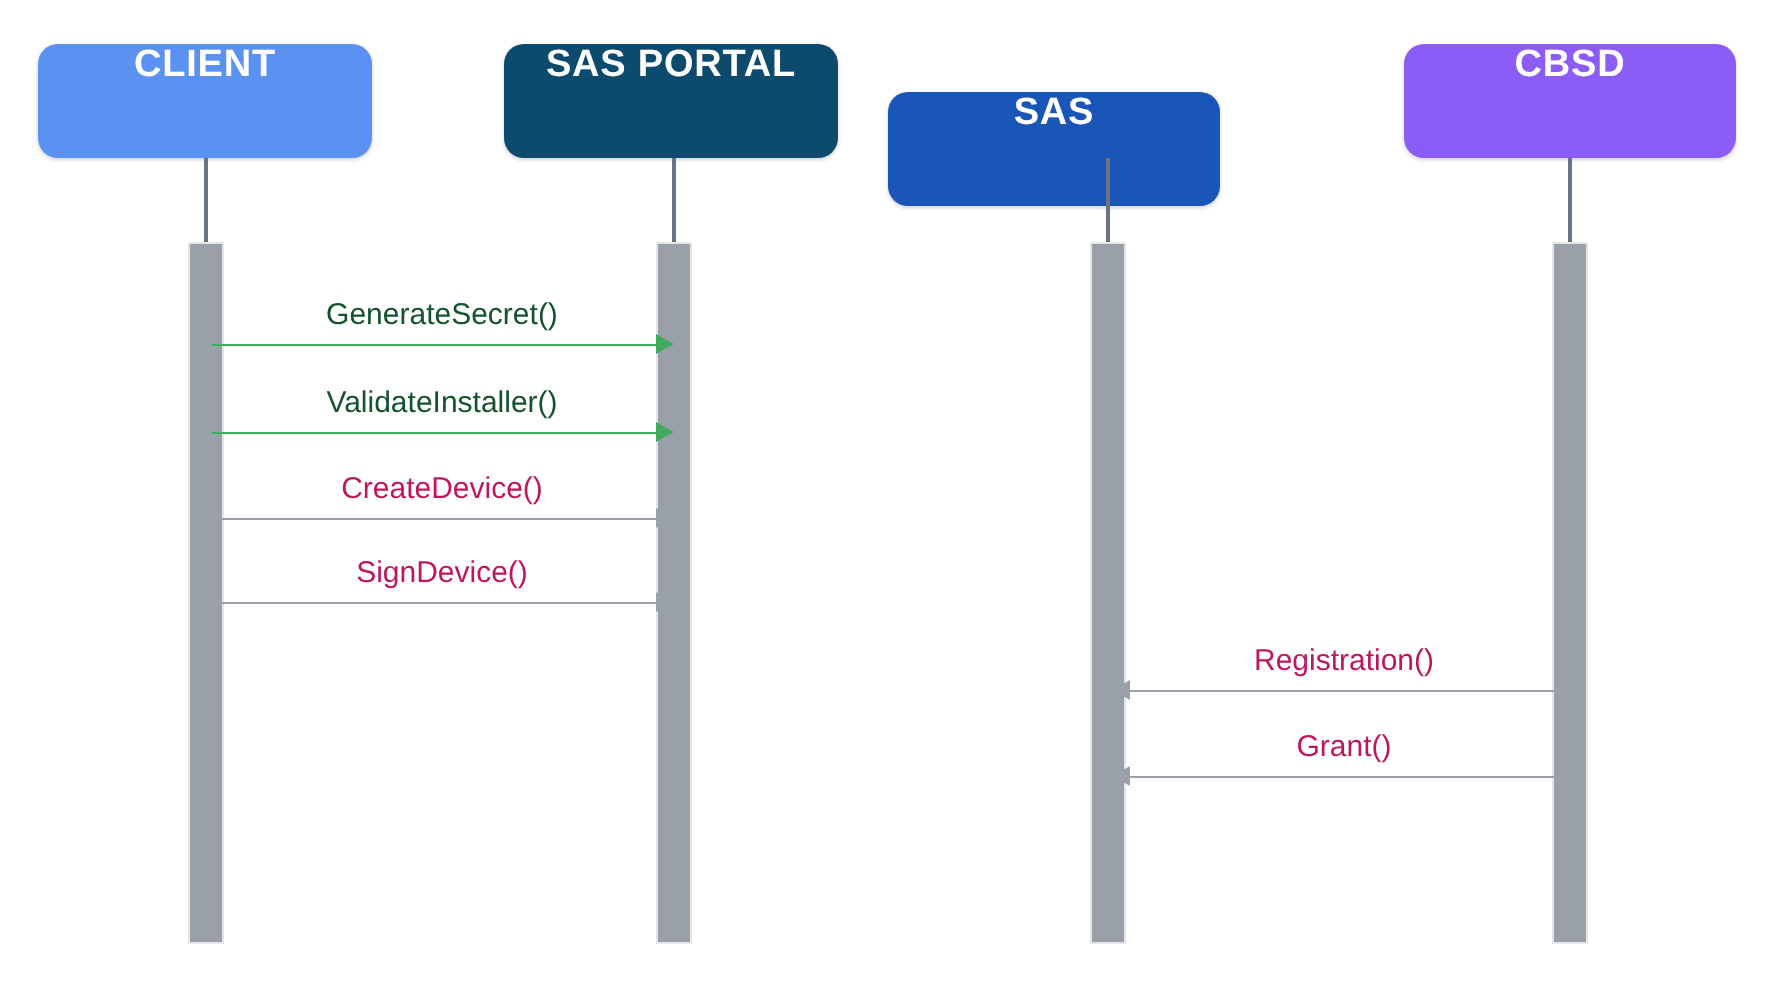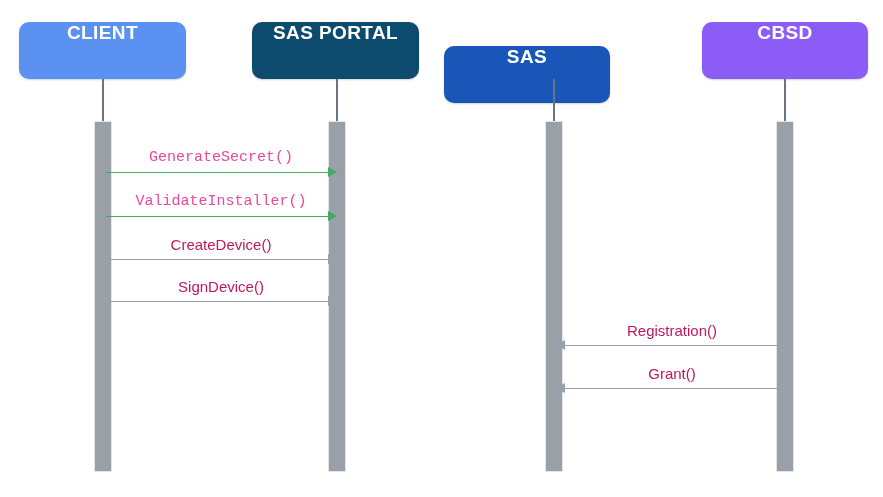--- a/index.html
+++ b/index.html
@@ -83,21 +83,21 @@
     position: absolute;
     left: 0;
     width: 100%;
     bottom: 6px;
     text-align: center;
     font-size: 15px;
     color: #be185d;
     white-space: nowrap;
     user-select: none;
   }
-  .msg.green .msg-label { color: #ec4899; font-family: Liberation Mono, monospace; }
+  .msg.green .msg-label { color: #14532d; }
 </style>
 </head>
 <body>
 
 <div id="canvas">
   <div id="actors-layer">
       <div class="actor-box" style="left: 19px; top: 22px; width: 167px; background: rgb(91, 146, 242);">
         <span>CLIENT</span>
       </div>
       <div class="lifeline" style="left: 102px; top: 79px; height: 42px;"></div>

